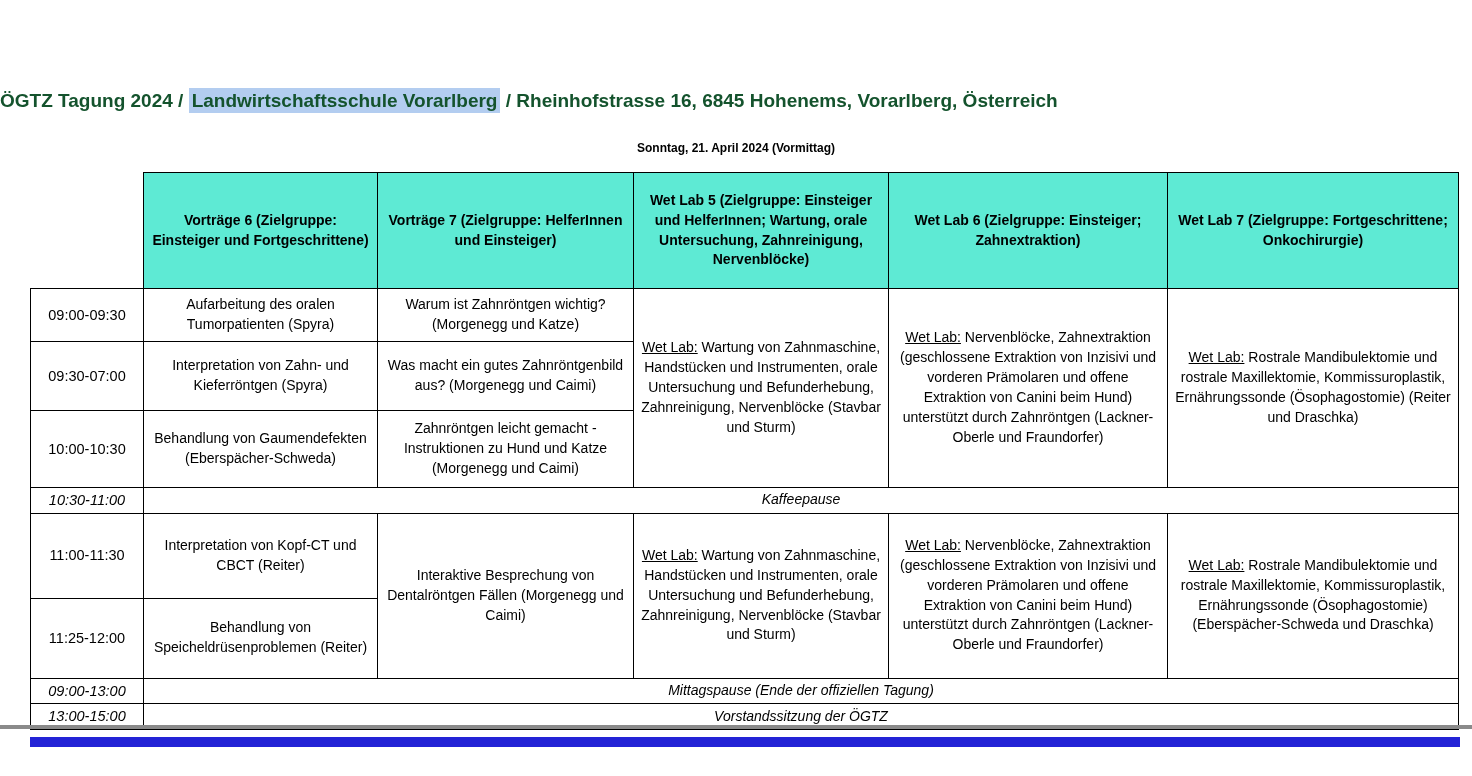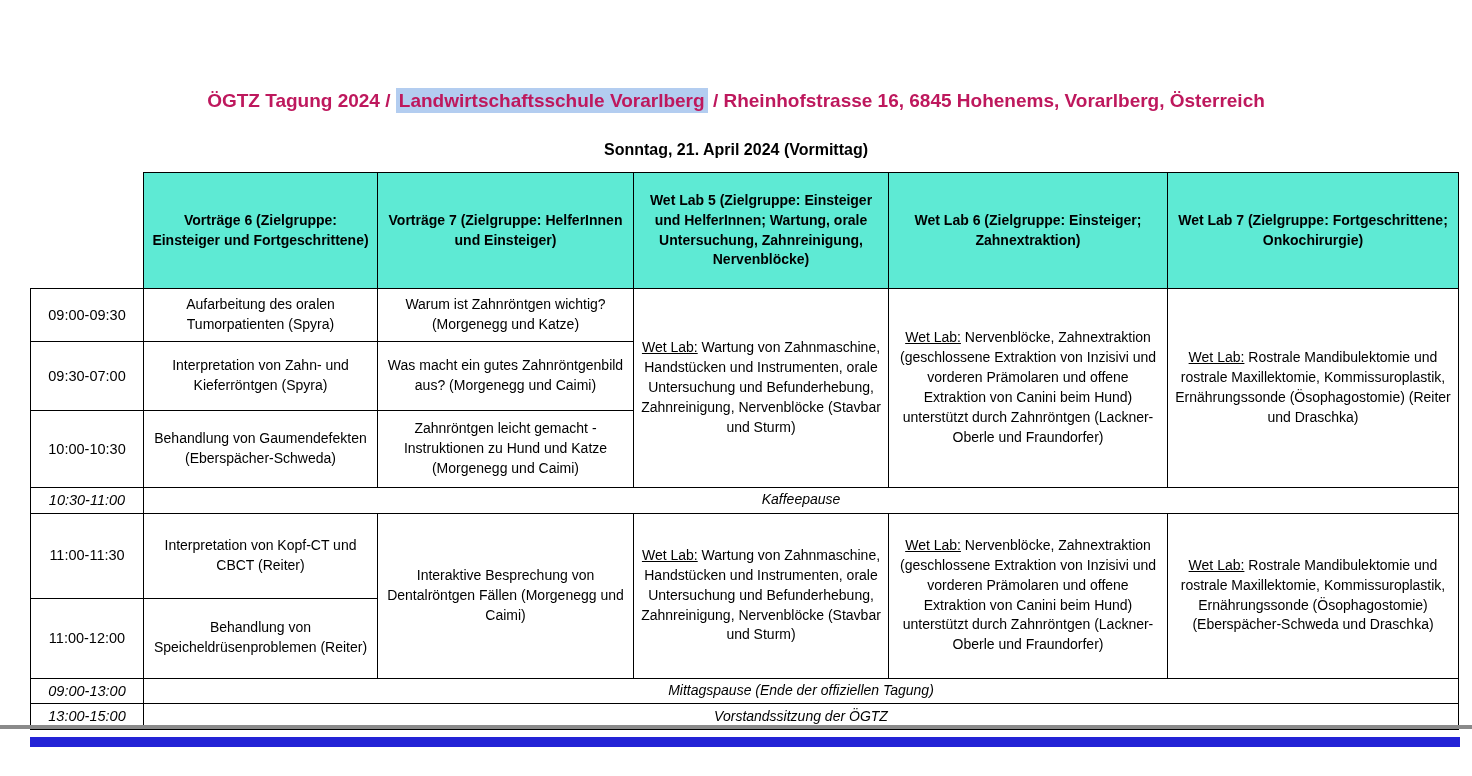--- a/index.html
+++ b/index.html
@@ -6,33 +6,33 @@
   html, body { background: #ffffff; }
   body {
     width: 1472px; height: 776px;
     position: relative;
     font-family: "Liberation Sans", sans-serif;
     color: #000;
     overflow: hidden;
   }
   .doc-title {
     position: absolute; top: 90px; left: 0; width: 1472px;
-    text-align: center;
+    text-align: left;
     font-size: 19px; font-weight: bold;
-    color: #be185d;
+    color: #14532d;
     white-space: nowrap;
   }
   .doc-title .hl {
     background: #b3cdf0;
     padding: 2px 3px;
   }
   .doc-subtitle {
     position: absolute; top: 141px; left: 0; width: 1472px;
     text-align: center;
-    font-size: 16px; font-weight: bold;
+    font-size: 12px; font-weight: bold;
     color: #000;
   }
   table.schedule {
     position: absolute; left: 30px; top: 172px;
     width: 1428px;
     border-collapse: collapse;
     table-layout: fixed;
     font-size: 14px;
   }
   table.schedule td {
@@ -128,21 +128,21 @@
   <tr style="height:85px">
     <td class="time">11:00-11:30</td>
     <td>Interpretation von Kopf-CT und CBCT (Reiter)</td>
     <td rowspan="2">Interaktive Besprechung von Dentalröntgen Fällen (Morgenegg und Caimi)</td>
     <td rowspan="2"><span class="ul">Wet Lab:</span><span> Wartung von Zahnmaschine, Handstücken und Instrumenten, orale Untersuchung und Befunderhebung, Zahnreinigung, Nervenblöcke (Stavbar und Sturm)</span></td>
     <td rowspan="2"><span class="ul">Wet Lab:</span><span> Nervenblöcke, Zahnextraktion (geschlossene Extraktion von Inzisivi und vorderen Prämolaren und offene Extraktion von Canini beim Hund) unterstützt durch Zahnröntgen (Lackner-Oberle und Fraundorfer)</span></td>
     <td rowspan="2"><span class="ul">Wet Lab:</span><span> Rostrale Mandibulektomie und rostrale Maxillektomie, Kommissuroplastik, Ernährungssonde (Ösophagostomie) (Eberspächer-Schweda und Draschka)</span></td>
   </tr>
 
   <tr style="height:80px">
-    <td class="time">11:00-12:00</td>
+    <td class="time">11:25-12:00</td>
     <td>Behandlung von Speicheldrüsenproblemen (Reiter)</td>
   </tr>
 
   <tr style="height:24px">
     <td class="time it">09:00-13:00</td>
     <td colspan="5" class="breakcell">Mittagspause (Ende der offiziellen Tagung)</td>
   </tr>
 
   <tr style="height:24px">
     <td class="time it">13:00-15:00</td>

